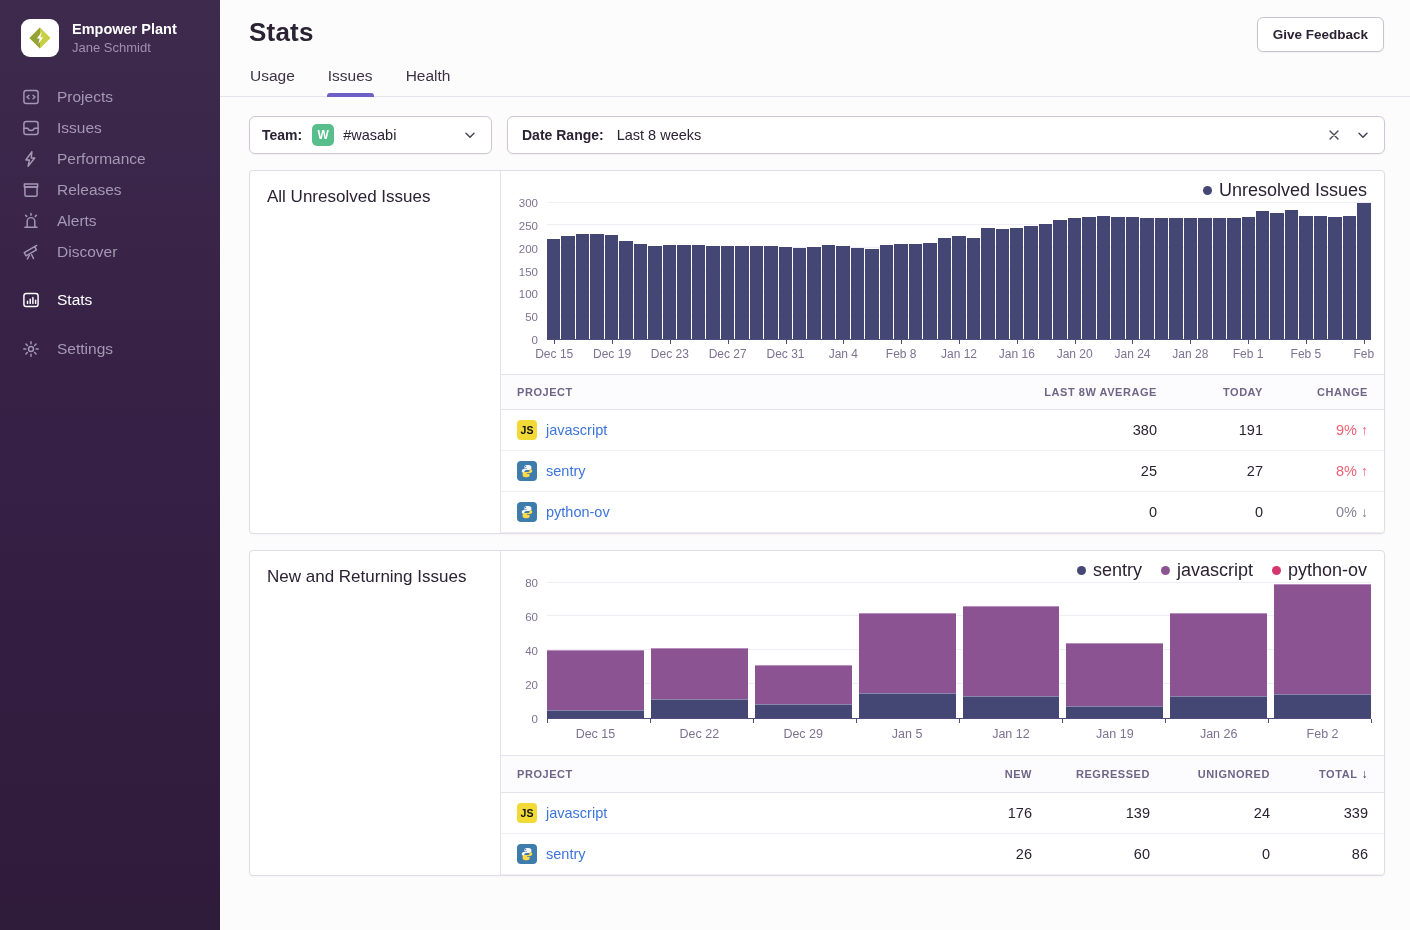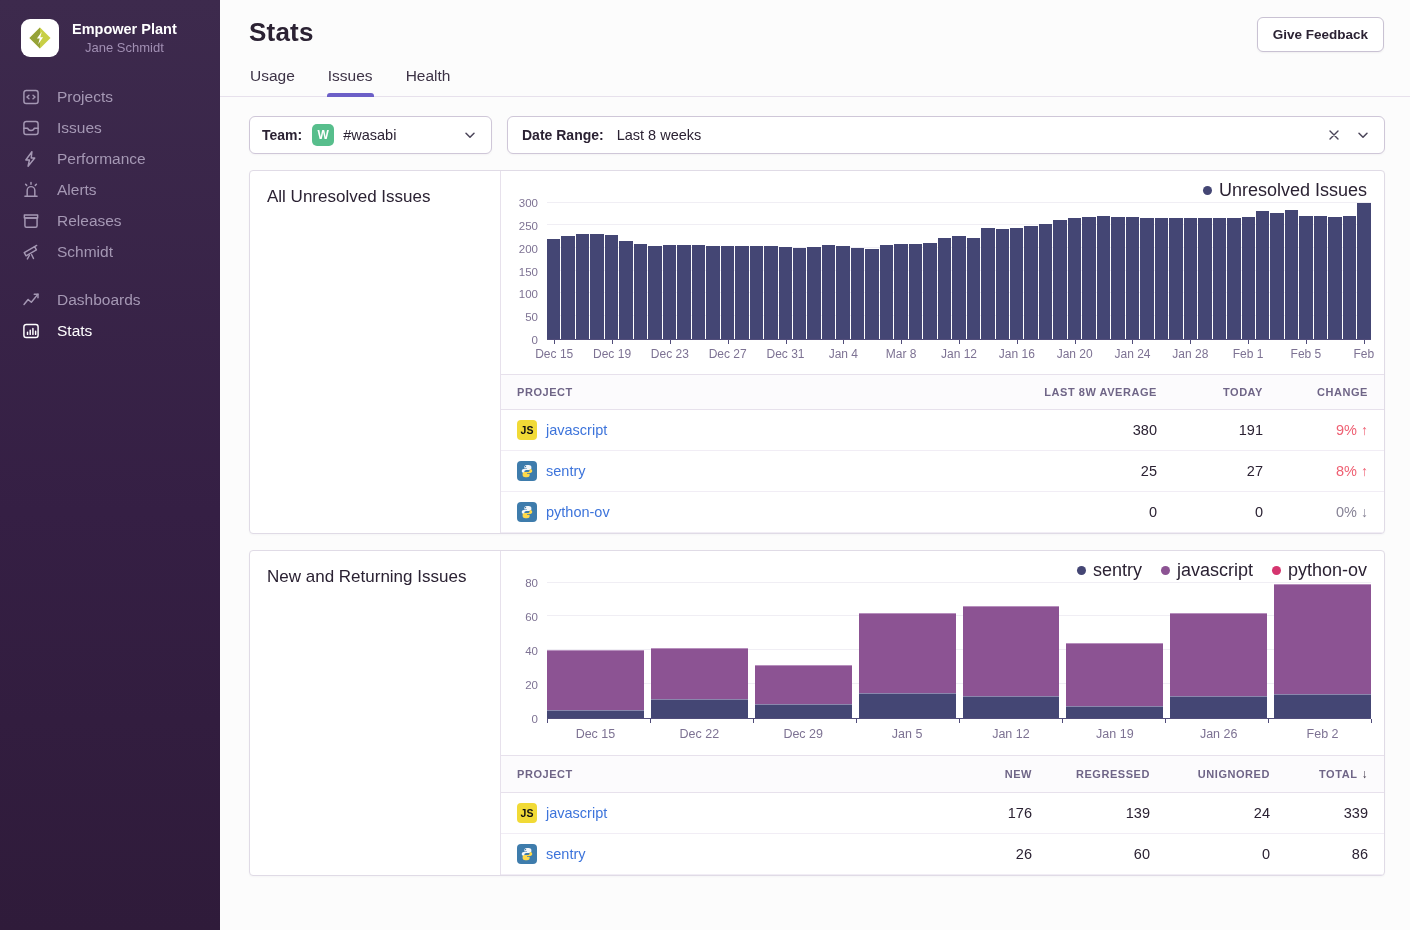--- a/index.html
+++ b/index.html
@@ -16,21 +16,21 @@
     width:220px; flex:0 0 220px; height:100%;
     background:linear-gradient(178deg,#3e2b4e 0%,#37214536 0%), linear-gradient(180deg,#3d2a4d 0%,#34204300 100%), #301c3d;
     background:linear-gradient(180deg,#3d2a4d 0%,#351f44 55%,#2f1b3a 100%);
     color:#a598b4; user-select:none;
   }
   .org { display:flex; align-items:center; gap:13px; padding:19px 14px 24px 21px; }
   .logo {
     width:38px; height:38px; background:#fff; border-radius:9px;
     display:flex; align-items:center; justify-content:center; flex:0 0 38px;
   }
-  .org-text { line-height:1.25;text-align:center; }
+  .org-text { line-height:1.25; }
   .org-name { color:#ffffff; font-weight:700; font-size:14.5px; }
   .user-name { color:#a18fb3; font-size:13px; margin-top:2px; }
   nav ul { list-style:none; margin:0; padding:0; }
   .nav-group-secondary { margin-top:17px; }
   .nav-group-tertiary { margin-top:18px; }
   .nav-item {
     display:flex; align-items:center; gap:17px;
     padding:6.5px 22px; font-size:15.5px; color:#a598b4; cursor:pointer;
   }
   .nav-item.active { color:#ffffff; font-weight:500; }
@@ -176,64 +176,66 @@
             <span class="nav-icon">
               <svg viewBox="0 0 16 16" fill="none" stroke="currentColor" stroke-width="1.3" stroke-linejoin="round">
                 <path d="M8.8 1.6 3.4 8.9h3.2l-1.2 5.5 5.9-7.3H8.2l.6-5.5z"></path>
               </svg>
             </span>
             <span>Performance</span>
           </li>
           <li class="nav-item">
             <span class="nav-icon">
               <svg viewBox="0 0 16 16" fill="none" stroke="currentColor" stroke-width="1.3" stroke-linecap="round" stroke-linejoin="round">
+                <path d="M2.6 5.4h10.8v6.9a1.3 1.3 0 0 1-1.3 1.3H3.9a1.3 1.3 0 0 1-1.3-1.3V5.4z"></path>
+                <path d="M2.1 2.6h11.8v2.8H2.1z"></path>
+              </svg>
+            </span>
+            <span>Releases</span>
+          </li>
+          <li class="nav-item">
+            <span class="nav-icon">
+              <svg viewBox="0 0 16 16" fill="none" stroke="currentColor" stroke-width="1.3" stroke-linecap="round" stroke-linejoin="round">
                 <path d="M4.6 12.8V8.4a3.4 3.4 0 0 1 6.8 0v4.4"></path>
                 <path d="M2.6 13.6h10.8"></path>
                 <path d="M8 1.4v1.4M3.2 2.9l1 1M12.8 2.9l-1 1"></path>
               </svg>
             </span>
             <span>Alerts</span>
           </li>
           <li class="nav-item">
             <span class="nav-icon">
               <svg viewBox="0 0 16 16" fill="none" stroke="currentColor" stroke-width="1.3" stroke-linecap="round" stroke-linejoin="round">
-                <path d="M2.6 5.4h10.8v6.9a1.3 1.3 0 0 1-1.3 1.3H3.9a1.3 1.3 0 0 1-1.3-1.3V5.4z"></path>
-                <path d="M2.1 2.6h11.8v2.8H2.1z"></path>
-              </svg>
-            </span>
-            <span>Releases</span>
-          </li>
-          <li class="nav-item">
-            <span class="nav-icon">
-              <svg viewBox="0 0 16 16" fill="none" stroke="currentColor" stroke-width="1.3" stroke-linecap="round" stroke-linejoin="round">
                 <path d="m2 8.6 9.2-5.3 1.6 2.8L3.6 11.4z"></path>
                 <path d="M11.2 3.3 13 2.2M6.6 10.9 4.8 14.2M8.6 10.4l1.6 3.4"></path>
               </svg>
             </span>
-            <span>Schmidt</span>
+            <span>Discover</span>
           </li>
         </ul>
       <ul class="nav-group-secondary">
-          <li class="nav-item">
-            <span class="nav-icon">
-              <svg viewBox="0 0 16 16" fill="none" stroke="currentColor" stroke-width="1.3" stroke-linecap="round" stroke-linejoin="round">
-                <path d="m1.8 12 3.6-4.5 2.9 2.5 5.9-7.2"></path>
-                <path d="M14.2 6.1V2.8h-3.3"></path>
-              </svg>
-            </span>
-            <span>Dashboards</span>
-          </li>
           <li class="nav-item active">
             <span class="nav-icon">
               <svg viewBox="0 0 16 16" fill="none" stroke="currentColor" stroke-width="1.3" stroke-linecap="round" stroke-linejoin="round">
                 <rect x="1.7" y="2.2" width="12.6" height="11.6" rx="2"></rect>
                 <path d="M4.9 11V9.1M7.3 11V7.4M9.7 11V5.8M12.1 11V8.3"></path>
               </svg>
             </span>
             <span>Stats</span>
+          </li>
+        </ul>
+      <ul class="nav-group-tertiary">
+          <li class="nav-item">
+            <span class="nav-icon">
+              <svg viewBox="0 0 16 16" fill="none" stroke="currentColor" stroke-width="1.3" stroke-linecap="round" stroke-linejoin="round">
+                <circle cx="8" cy="8" r="2.2"></circle>
+                <path d="M8 1.6v1.8M8 12.6v1.8M1.6 8h1.8M12.6 8h1.8M3.5 3.5l1.3 1.3M11.2 11.2l1.3 1.3M12.5 3.5l-1.3 1.3M4.8 11.2l-1.3 1.3"></path>
+              </svg>
+            </span>
+            <span>Settings</span>
           </li>
         </ul>
     </nav>
   </aside>
 
   <div class="main">
     <div class="page-header">
       <h1 class="page-title">Stats</h1>
       <button class="feedback-btn">Give Feedback</button>
     </div>
@@ -372,21 +374,21 @@
                 <span class="xlab" style="left: 7.89474%;">Dec 19</span>
                 <span class="xtick" style="left: 14.9123%;"></span>
                 <span class="xlab" style="left: 14.9123%;">Dec 23</span>
                 <span class="xtick" style="left: 21.9298%;"></span>
                 <span class="xlab" style="left: 21.9298%;">Dec 27</span>
                 <span class="xtick" style="left: 28.9474%;"></span>
                 <span class="xlab" style="left: 28.9474%;">Dec 31</span>
                 <span class="xtick" style="left: 35.9649%;"></span>
                 <span class="xlab" style="left: 35.9649%;">Jan 4</span>
                 <span class="xtick" style="left: 42.9825%;"></span>
-                <span class="xlab" style="left: 42.9825%;">Mar 8</span>
+                <span class="xlab" style="left: 42.9825%;">Feb 8</span>
                 <span class="xtick" style="left: 50%;"></span>
                 <span class="xlab" style="left: 50%;">Jan 12</span>
                 <span class="xtick" style="left: 57.0175%;"></span>
                 <span class="xlab" style="left: 57.0175%;">Jan 16</span>
                 <span class="xtick" style="left: 64.0351%;"></span>
                 <span class="xlab" style="left: 64.0351%;">Jan 20</span>
                 <span class="xtick" style="left: 71.0526%;"></span>
                 <span class="xlab" style="left: 71.0526%;">Jan 24</span>
                 <span class="xtick" style="left: 78.0702%;"></span>
                 <span class="xlab" style="left: 78.0702%;">Jan 28</span>

